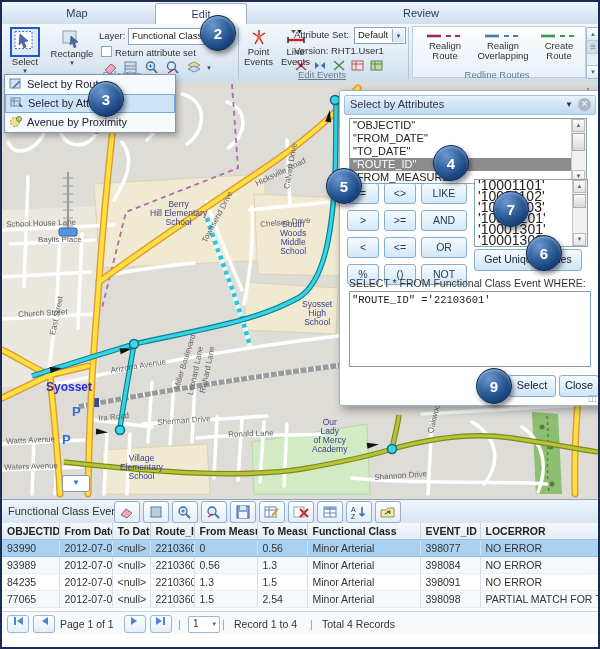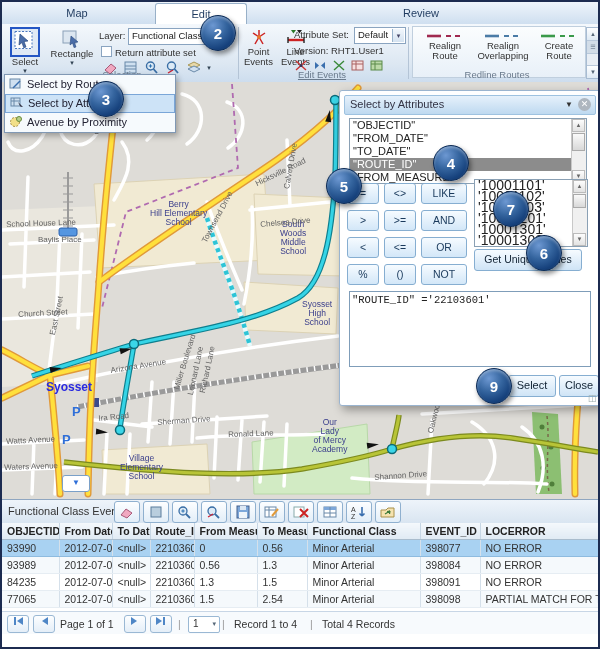--- a/index.html
+++ b/index.html
@@ -400,20 +400,21 @@
           <div class="row" style="height: 11px; line-height: 11px;">'10001301'</div>
           <div class="row" style="height: 11px; line-height: 11px;">'10001302'</div>
         </div>
       <div class="sb">
         <div class="b" style="top:0;">▲</div>
         <div class="t" style="top:14px;height:14px;"></div>
         <div class="b" style="bottom:0;">▼</div>
       </div>
     </div>
     <div class="dbtn" style="left:134px;top:158px;width:106px;font-size:10.5px;">Get Unique Values</div>
+    <div class="wherelab">SELECT * FROM Functional Class Event WHERE:</div>
     <textarea spellcheck="false" style="">"ROUTE_ID" ='22103601'</textarea>
     <div class="dbtn" style="left:168px;top:284px;width:46px;">Select</div>
     <div class="dbtn" style="left:219px;top:284px;width:38px;">Close</div>
     <div class="grip">◫</div>
   </div>
 
   <div id="callouts">
       <div class="callout" style="left: 198px; top: 13px;">2</div>
       <div class="callout" style="left: 86px; top: 79px;">3</div>
       <div class="callout" style="left: 431px; top: 143px;">4</div>

